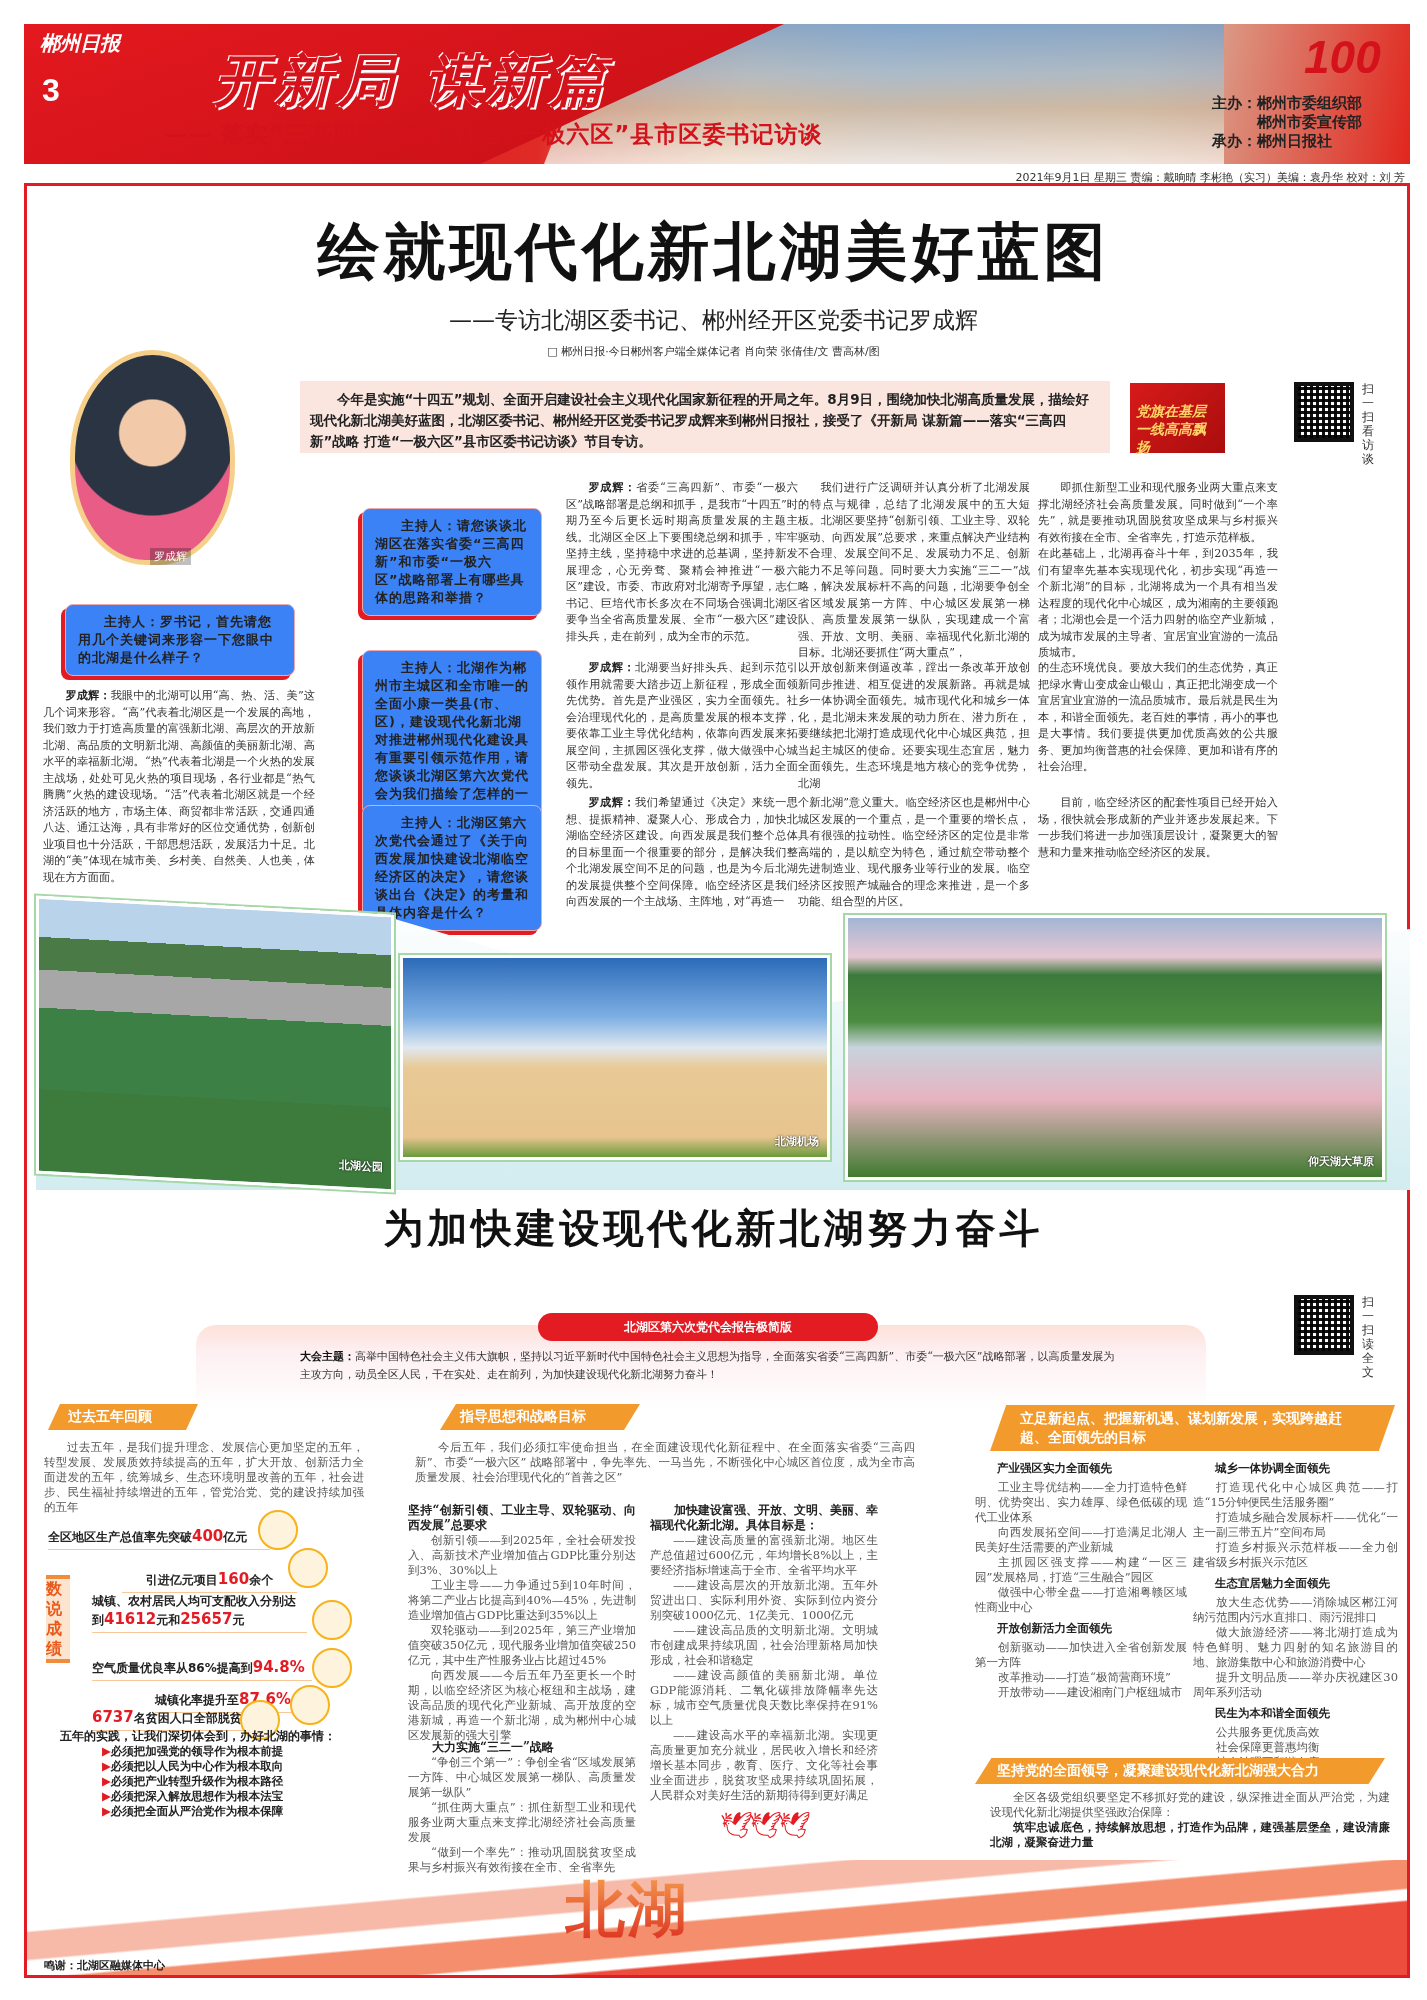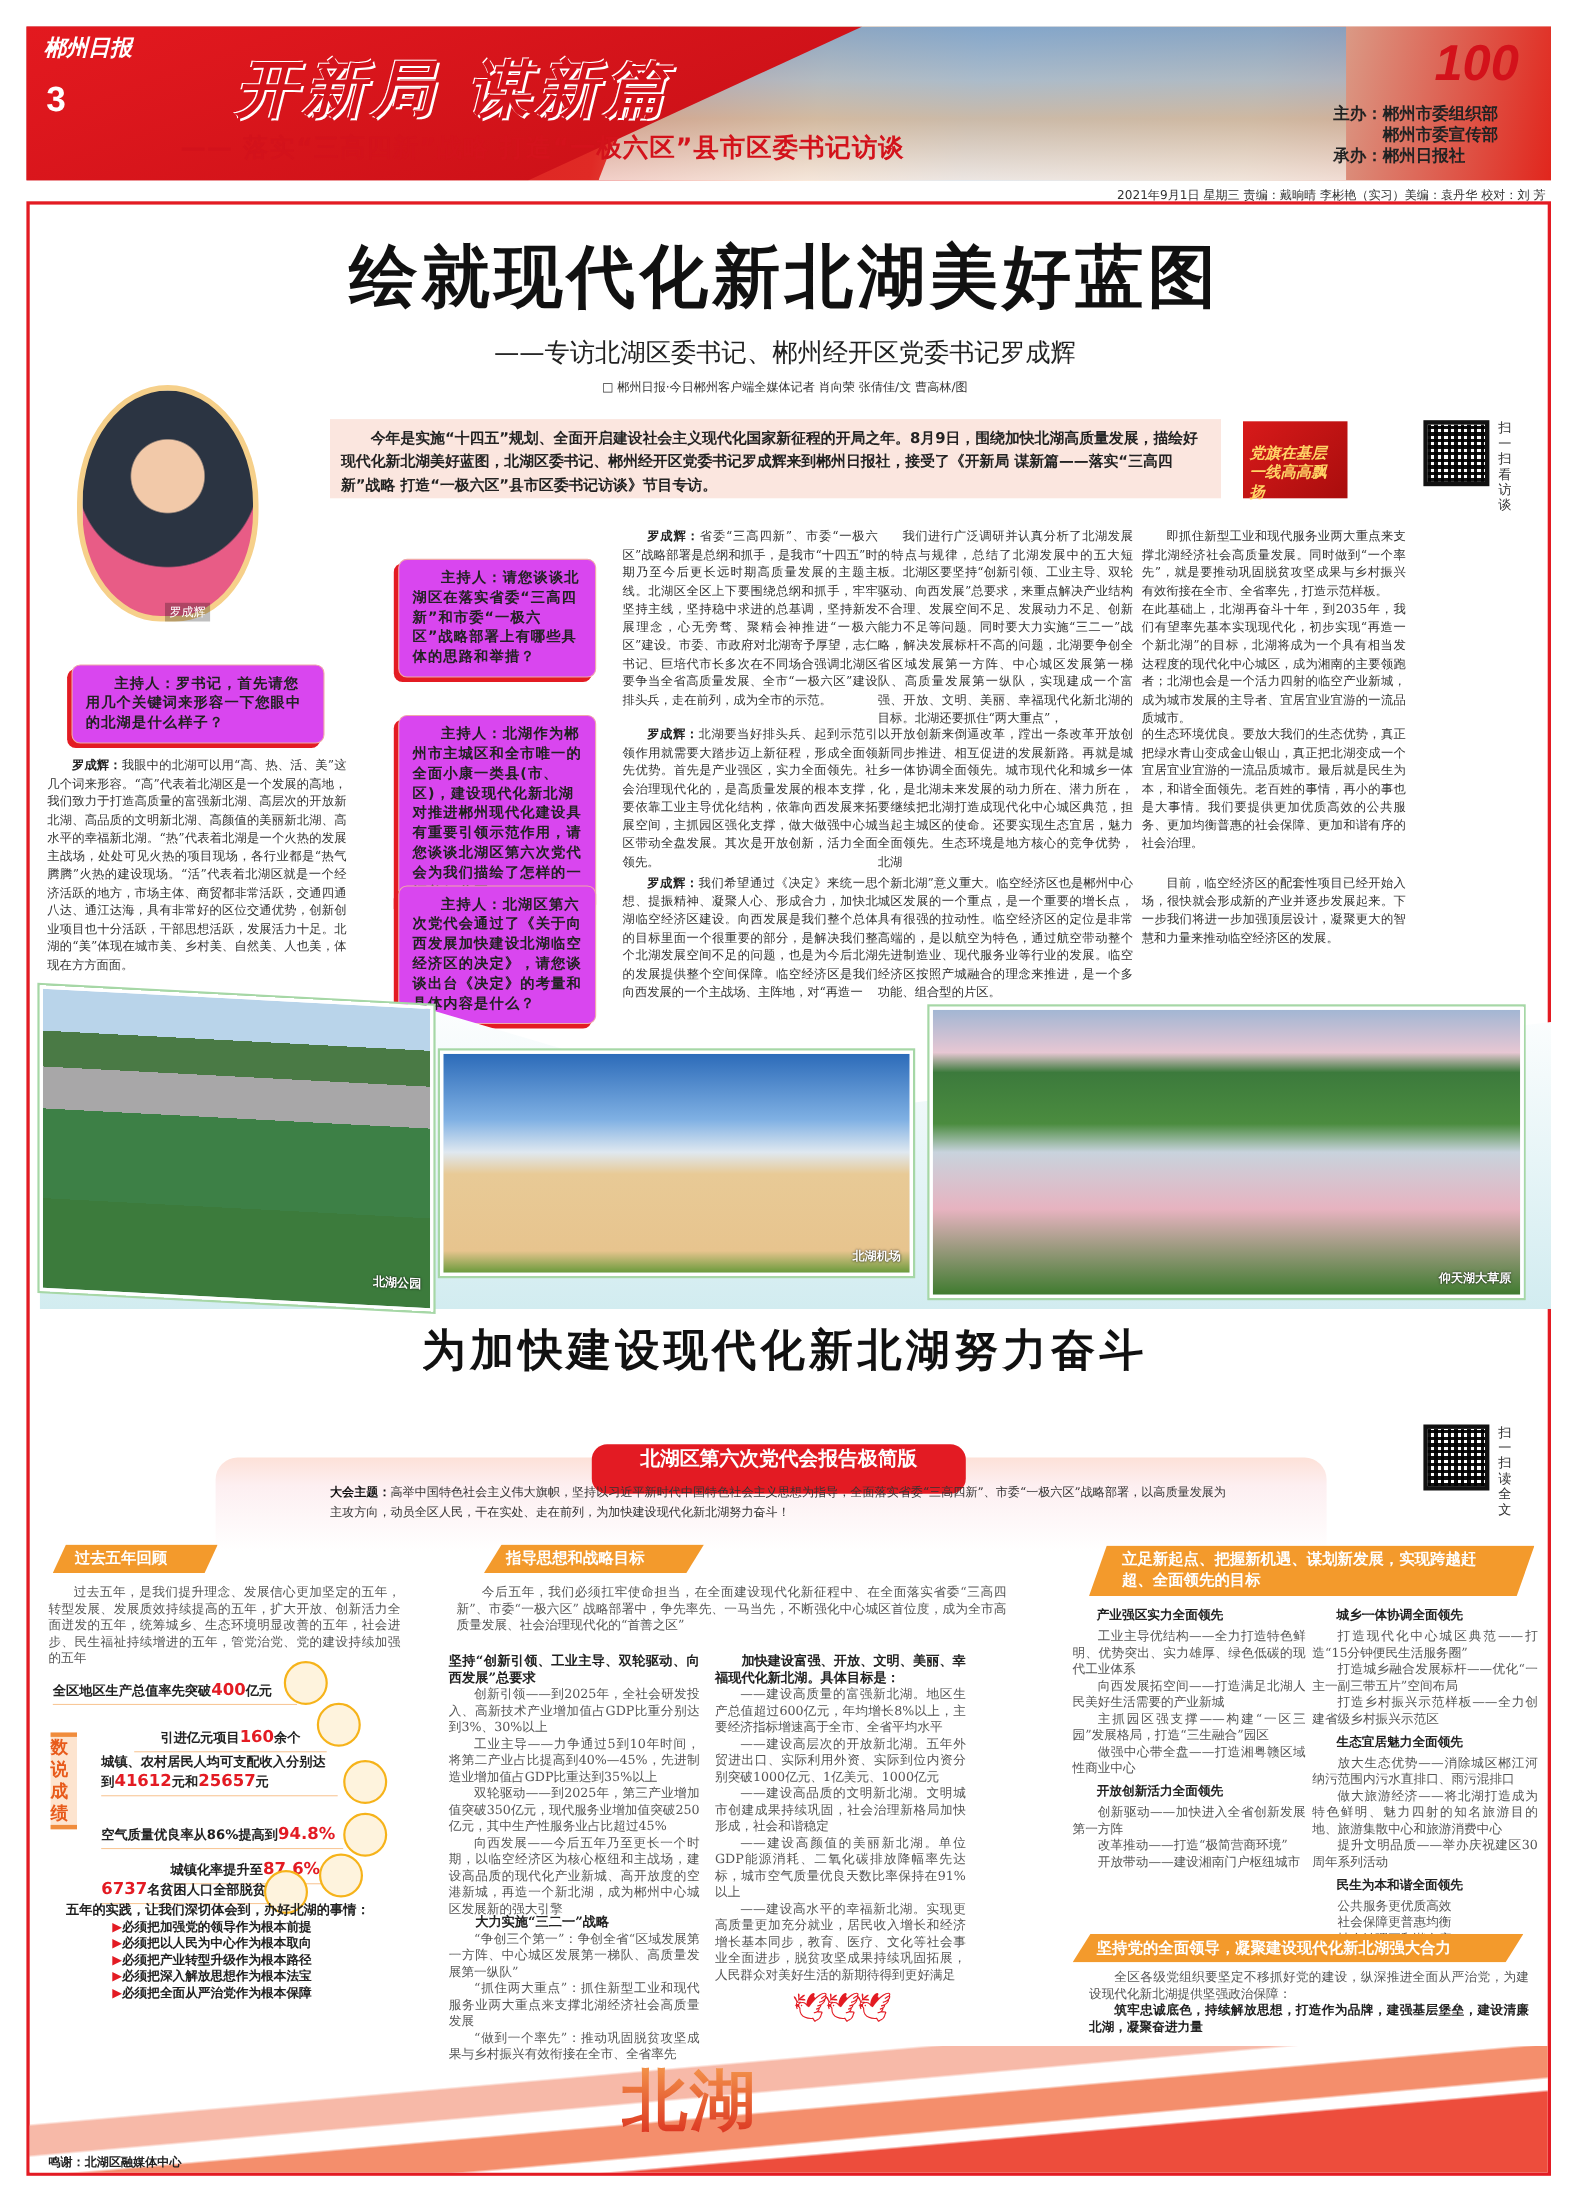--- a/index.html
+++ b/index.html
@@ -25,21 +25,21 @@
 #lead{left:300px;top:381px;width:810px;height:72px;background:#fbe6df;padding:8px 10px;font-size:13.5px;line-height:21px;color:#222;font-weight:bold;text-indent:2em}
 #lead-img{left:1130px;top:383px;width:95px;height:70px;background:linear-gradient(135deg,#d81a1a,#a90d0d);color:#ffd466;font-size:14px;font-style:italic;font-weight:bold;padding:20px 6px}
 #qr1,#qr2{width:60px;height:60px;background:repeating-linear-gradient(90deg,#111 0 3px,#fff 3px 6px),repeating-linear-gradient(0deg,#111 0 3px,#fff 3px 6px);background-blend-mode:multiply;border:4px solid #111}
 #qr1{left:1294px;top:382px}
 #qr2{left:1294px;top:1295px}
 .qrlabel{font-size:12px;width:14px;line-height:14px;color:#333}
 
 #portrait{left:70px;top:350px;width:165px;height:215px;border-radius:50% 50% 46% 46%;background:radial-gradient(circle at 50% 38%,#f2c9a9 0 22%,#2b3442 23% 55%,#e85c86 56%);border:5px solid #f6d08a}
 #portrait-name{left:150px;top:548px;font-size:11px;color:#fff;background:rgba(0,0,0,.25);padding:1px 4px}
 
-.qbox{background:#d946ef;border:1.5px solid #f0a8a8;border-radius:8px;padding:8px 12px;font-weight:bold;font-size:13px;line-height:18px;letter-spacing:1px;text-indent:2em;box-shadow:-4px 4px 0 #e31b23}
+.qbox{background:#3b82f6;border:1.5px solid #f0a8a8;border-radius:8px;padding:8px 12px;font-weight:bold;font-size:13px;line-height:18px;letter-spacing:1px;text-indent:2em;box-shadow:-4px 4px 0 #e31b23}
 #q1{left:65px;top:604px;width:230px}
 #q2{left:362px;top:508px;width:180px}
 #q3{left:362px;top:650px;width:180px}
 #q4{left:362px;top:805px;width:180px}
 .body{font-family:"DejaVu Serif",serif;font-size:11.2px;line-height:16.5px;color:#333;text-align:justify;text-indent:2em}
 .body b{font-family:"DejaVu Sans",sans-serif;color:#222}
 #a1{left:43px;top:688px;width:272px}
 .col{width:232px}
 #c1a{left:566px;top:480px}
 #c2a{left:798px;top:480px}
@@ -52,21 +52,21 @@
 #c3c{left:1038px;top:795px;width:240px}
 
 #photo-band{left:36px;top:900px;width:1374px;height:290px;background:linear-gradient(180deg,#fff 0%,#d2ecf0 100%);clip-path:polygon(0 0,25% 5%,50% 40%,100% 10%,100% 100%,0 100%)}
 .photo{border:3px solid #fff;box-shadow:0 0 0 2px #a6d7a6}
 #ph1{left:36px;top:905px;width:358px;height:278px;background:linear-gradient(180deg,#b9d4ea 0 14%,#4a7a45 14% 26%,#a8a7a8 26% 40%,#3d8046 40% 70%,#8fb5c6 55% 62%,#3c7b3c 70%);transform:skew(0deg,3deg)}
 #ph2{left:400px;top:955px;width:430px;height:205px;background:linear-gradient(180deg,#2c6bb9 0%,#7fb0e3 30%,#dfe8f0 45%,#e8ca96 55%,#e7c48e 90%,#6a9a3b 100%)}
 #ph3{left:845px;top:915px;width:540px;height:265px;background:linear-gradient(180deg,#a2b6d3 0%,#e7c7d3 15%,#3c7a3c 22%,#4b8c3f 40%,#c8d3dd 50%,#e7b3c0 70%,#3f7b2f 100%)}
 .caption{font-size:11px;color:#fff;font-weight:bold;text-shadow:0 0 2px #000}
 
 #slogan{left:0;width:1427px;top:1200px;text-align:center;font-weight:900;font-size:40px;line-height:56px;color:#111;letter-spacing:4px}
-#report-tag{left:538px;top:1313px;width:340px;height:45px;background:#e31b23;color:#fff;border-radius:14px;text-align:center;font-size:18px;line-height:28px;font-weight:bold}
+#report-tag{left:538px;top:1313px;width:340px;height:28px;background:#e31b23;color:#fff;border-radius:14px;text-align:center;font-size:12px;line-height:28px;font-weight:bold}
 #report-band{left:196px;top:1325px;width:1010px;height:85px;background:linear-gradient(180deg,#fde1d8 0,#fdeff1 30%,#fff 100%);border-radius:20px 20px 0 0}
 #theme{left:300px;top:1348px;width:820px;font-size:11px;line-height:18px;color:#333;font-family:"DejaVu Serif",serif}
 #theme b{font-family:"DejaVu Sans",sans-serif;color:#111}
 .banner{background:#f39a2c;color:#fff;font-weight:bold;font-size:14px;padding:4px 20px;clip-path:polygon(8% 0,100% 0,92% 100%,0 100%)}
 #b1{left:48px;top:1404px;width:150px}
 #b2{left:440px;top:1404px;width:200px}
 #b3{left:990px;top:1405px;width:405px;font-size:14px;line-height:19px;clip-path:polygon(4% 0,100% 0,96% 100%,0 100%);padding:4px 30px}
 #b4{left:975px;top:1758px;width:410px;font-size:14px;clip-path:polygon(4% 0,100% 0,96% 100%,0 100%);padding:4px 22px}
 .plain{font-family:"DejaVu Serif",serif;font-size:11.5px;line-height:15px;color:#555;text-align:justify}
 #past-intro{left:44px;top:1440px;width:320px;text-indent:2em}

